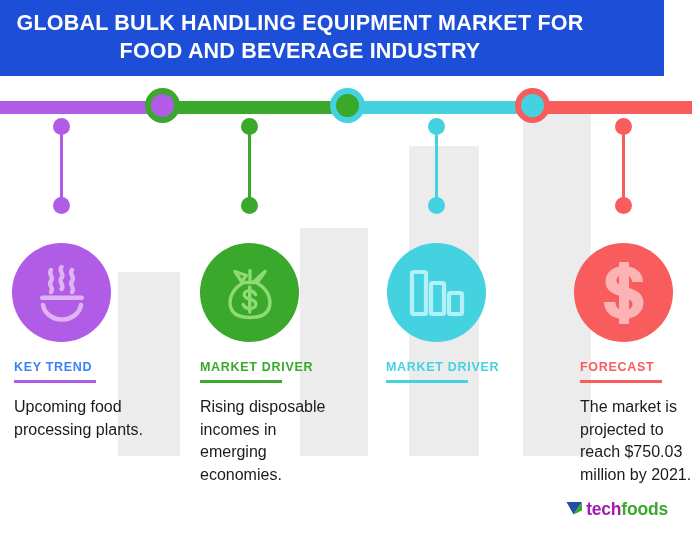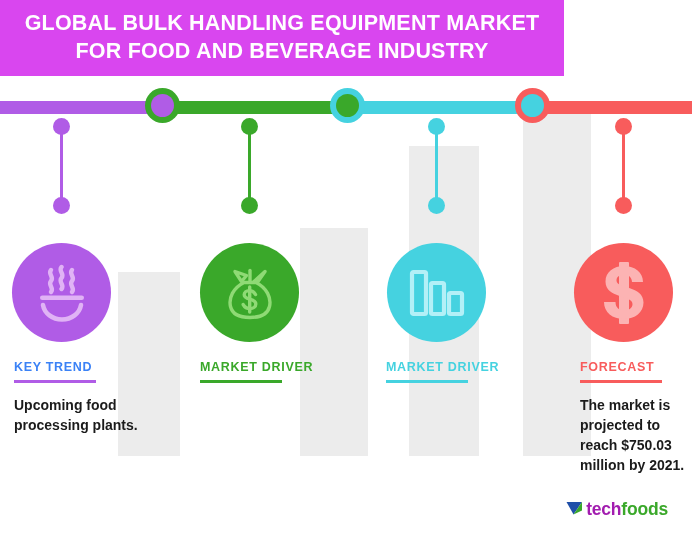--- a/index.html
+++ b/index.html
@@ -6,22 +6,22 @@
   body{
     width:692px;height:534px;
     font-family:"Liberation Sans", sans-serif;
     -webkit-font-smoothing:antialiased;
     overflow:hidden;
   }
   .page{position:relative;width:692px;height:534px;background:#fff;overflow:hidden;}
 
   
   .header{
-    position:absolute;left:0;top:0;width:564px;height:76px;
-    background:#d946ef;
+    position:absolute;left:0;top:0;width:664px;height:76px;
+    background:#1d4ed8;
     display:flex;align-items:center;justify-content:flex-start;
   }
   .header-title{
     color:#ffffff;
     font-size:21.5px;
     font-weight:600;
     letter-spacing:0.2px;
     line-height:1.28;
     text-align:center;
     width:600px;
@@ -61,21 +61,21 @@
 
   
   .cat{
     position:absolute;
     font-size:12.5px;font-weight:700;letter-spacing:0.7px;
     text-transform:uppercase;white-space:nowrap;
   }
   .rule{position:absolute;height:3px;width:82px;}
   .desc{
     position:absolute;
-    font-size:14px;font-weight:700;color:#1b1b1b;
+    font-size:16px;font-weight:400;color:#1b1b1b;
     line-height:1.42;
     width:145px;
   }
 
   
   .logo{position:absolute;right:24px;bottom:14px;display:flex;align-items:center;gap:3px;}
   .logo-mark{display:block;}
   .logo-text{font-size:17.5px;font-weight:700;letter-spacing:-0.2px;line-height:1;}
   .logo-text .t1{color:#a21caf;}
   .logo-text .t2{color:#3aa82a;}
@@ -154,20 +154,21 @@
             <path d="M24 19.5 C13 25 8.5 35 10.5 43.5 C12.3 51 19.5 54.5 30 54.5 C40.5 54.5 47.7 51 49.5 43.5 C51.5 35 47 25 36 19.5 Z"></path>
             <path d="M35.5 31.5 C34 28.8 31.8 27.6 29.4 27.6 C26.2 27.6 24.2 29.4 24.2 31.7 C24.2 37.4 35.8 34.8 35.8 41 C35.8 43.6 33.4 45.6 30 45.6 C27 45.6 24.6 44.2 23.2 41.6"></path>
             <path d="M29.7 24 L29.7 49"></path>
           </g>
         </svg>
       </span>
     </div>
 
     <div class="cat" style="left:14px;top:360px;color:#3aa82a;">Market Driver</div>
     <div class="rule" style="left:14px;top:380px;background:#3aa82a;"></div>
+    <div class="desc" style="left:14px;top:396px;">Rising disposable incomes in emerging economies.</div>
   </div>
 
   <div class="col" style="left:372px;">
     <div class="stem" style="left:56px;top:118px;width:17px;height:96px;">
       <div class="dot top" style="background:#45d2e0;"></div>
       <div class="line" style="background:#45d2e0;"></div>
       <div class="dot bot" style="background:#45d2e0;"></div>
     </div>
 
     <div class="circle" style="left:15px;top:243px;background:#45d2e0;">

